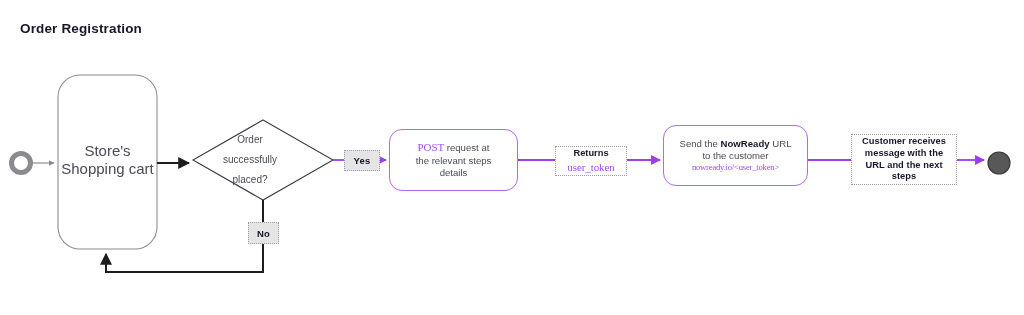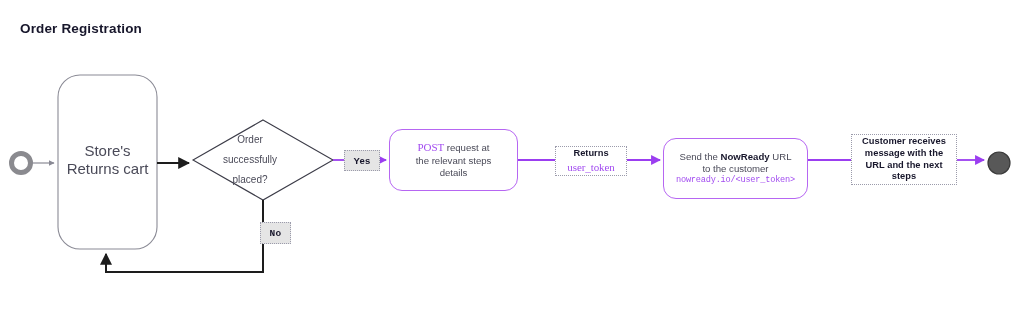--- a/index.html
+++ b/index.html
@@ -77,39 +77,39 @@
     background: #e5e5e5;
     display: flex;
     align-items: center;
     justify-content: center;
     font-size: 9.5px;
     font-weight: bold;
     color: #17162b;
     letter-spacing: 0.2px;
   }
   .chip-yes { left: 344px; top: 150px; width: 36px; height: 21px; }
-  .chip-no  { left: 260px; top: 222px; width: 31px; height: 22px; font-family: Liberation Mono, monospace; }
+  .chip-no  { left: 248px; top: 222px; width: 31px; height: 22px; }
 
   
   .purple-box {
     position: absolute;
     box-sizing: border-box;
     border: 1.6px solid #b666f2;
     border-radius: 13px;
     background: #ffffff;
     display: flex;
     align-items: center;
     justify-content: center;
     text-align: center;
   }
   .box-post {
     left: 389px; top: 129px; width: 129px; height: 62px;
   }
   .box-nowready {
-    left: 663px; top: 138px; width: 145px; height: 61px;
+    left: 663px; top: 125px; width: 145px; height: 61px;
   }
   .purple-box .inner {
     font-size: 9.6px;
     color: #4a4a58;
     line-height: 1.26;
     padding: 0 6px;
   }
 
   
   .dotted-box {
@@ -141,21 +141,21 @@
     padding: 0 4px;
   }
 
   .mono {
     font-family: Liberation Serif, serif;
     color: #a24cf0;
     font-size: 11px;
     letter-spacing: -0.1px;
   }
   .mono-sm {
-    font-family: Liberation Mono, monospace;
+    font-family: Liberation Serif, serif;
     color: #a24cf0;
     font-size: 8.6px;
     letter-spacing: -0.2px;
   }
   .strong-dark {
     font-weight: bold;
     color: #17162b;
   }
   .txt-dark {
     color: #4a4a58;
@@ -206,21 +206,21 @@
 
     <circle cx="999" cy="163" r="11" fill="#585858" stroke="#3a3a3a" stroke-width="1.2"></circle>
 
     <line x1="263" y1="200" x2="263" y2="222" stroke="#1d1d1d" stroke-width="2"></line>
 
     <path d="M 263 244 L 263 272 L 106 272 L 106 254" fill="none" stroke="#1d1d1d" stroke-width="2" marker-end="url(#arrow-dark)"></path>
   </svg>
 
   <div class="node-text store-text">
     <span class="line">Store's</span>
-    <span class="line">Returns cart</span>
+    <span class="line">Shopping cart</span>
   </div>
 
   <div class="node-text decision-text">
     <span class="line">Order</span>
     <span class="line">successfully</span>
     <span class="line">placed?</span>
   </div>
 
   <div class="chip chip-yes">
     <span>Yes</span>

